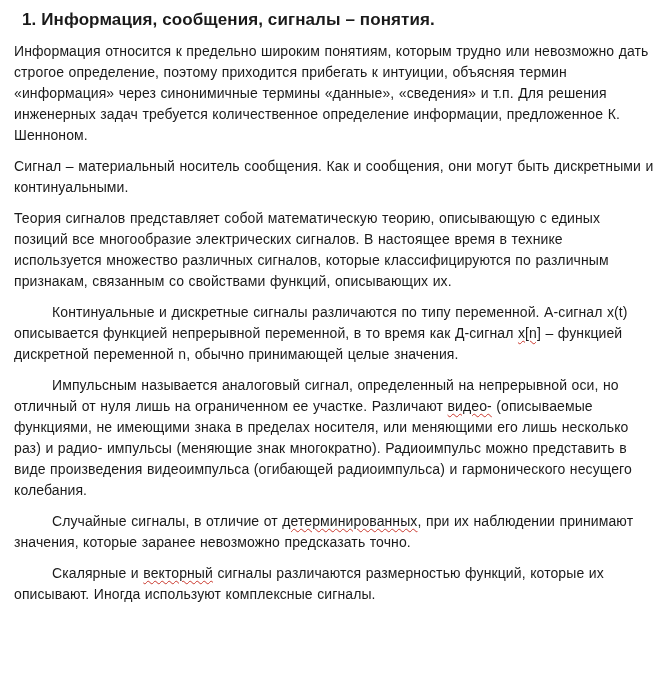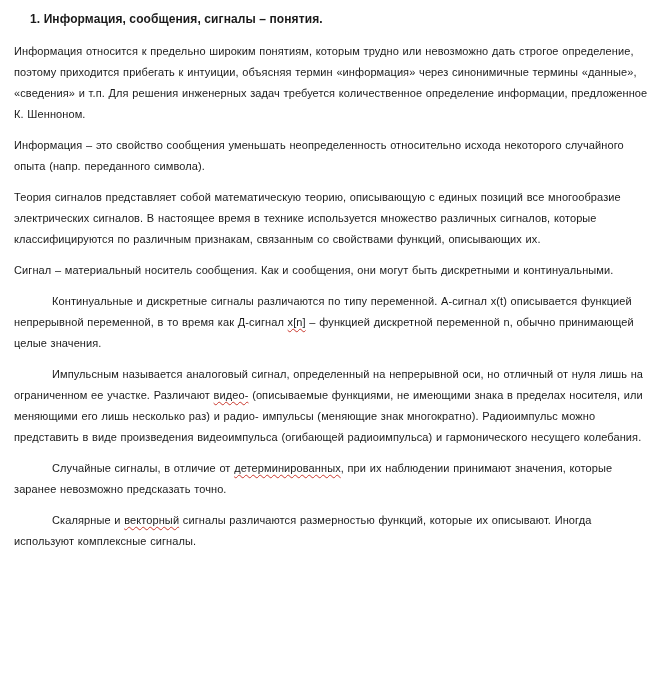--- a/index.html
+++ b/index.html
@@ -11,28 +11,28 @@
     height: 690px;
     overflow: hidden;
     font-family: "Liberation Sans", sans-serif;
     color: var(--text, #1a1a1a);
   }
   .page {
     padding: 9px 12px 0 14px;
     width: 666px;
   }
   .doc-title {
-    font-size: 12px;
+    font-size: 17px;
     font-weight: 700;
     line-height: 21px;
-    margin: 0 0 11px 16px;
+    margin: 0 0 11px 8px;
     letter-spacing: 0.1px;
   }
   .para {
-    font-size: 11px;
+    font-size: 14px;
     line-height: 21px;
     margin: 0 0 10px 0;
     letter-spacing: 0.1px;
     word-spacing: 0.5px;
   }
   .para.indent {
     text-indent: 38px;
   }
   .misspell {
     text-decoration-line: underline;
@@ -45,26 +45,25 @@
 </style>
 </head>
 <body>
 
 <div class="page">
 
   <h1 class="doc-title">1. Информация, сообщения, сигналы – понятия.</h1>
 
   <p class="para">Информация относится к предельно широким понятиям, которым трудно или невозможно дать строгое определение, поэтому приходится прибегать к интуиции, объясняя термин «информация» через синонимичные термины «данные», «сведения» и т.п. Для решения инженерных задач требуется количественное определение информации, предложенное  К. Шенноном.</p>
 
-  <p class="para">Информация – это свойство сообщения уменьшать неопределенность относительно исхода некоторого случайного опыта (напр. переданного символа).</p>
 
 
+  <p class="para">Сигнал – материальный носитель сообщения. Как и сообщения, они могут быть дискретными и континуальными.</p>
+
   <p class="para">Теория сигналов представляет собой математическую теорию, описывающую с единых позиций все многообразие электрических сигналов. В настоящее время в технике используется множество различных сигналов, которые классифицируются по различным признакам, связанным со свойствами функций, описывающих их.</p>
-
-  <p class="para">Сигнал – материальный носитель сообщения. Как и сообщения, они могут быть дискретными и континуальными.</p>
 
   <p class="para indent"><span>Континуальные и дискретные сигналы различаются по типу переменной. А-сигнал x(t) описывается функцией непрерывной переменной, в то время как Д-сигнал </span><span class="misspell">x[n]</span><span> – функцией дискретной переменной  n, обычно принимающей целые значения.</span></p>
 
   <p class="para indent"><span>Импульсным называется аналоговый сигнал, определенный на непрерывной оси, но отличный от нуля лишь на ограниченном ее участке. Различают </span><span class="misspell">видео-</span><span> (описываемые функциями, не имеющими знака в пределах носителя, или меняющими его лишь несколько раз) и радио- импульсы (меняющие знак многократно). Радиоимпульс можно представить в виде произведения видеоимпульса (огибающей радиоимпульса) и гармонического несущего колебания.</span></p>
 
   <p class="para indent"><span>Случайные сигналы, в отличие от </span><span class="misspell">детерминированных</span><span>, при их наблюдении принимают значения, которые заранее невозможно предсказать точно.</span></p>
 
   <p class="para indent"><span>Скалярные и </span><span class="misspell">векторный</span><span> сигналы различаются размерностью функций, которые  их описывают. Иногда используют комплексные сигналы.</span></p>
 
 </div>

